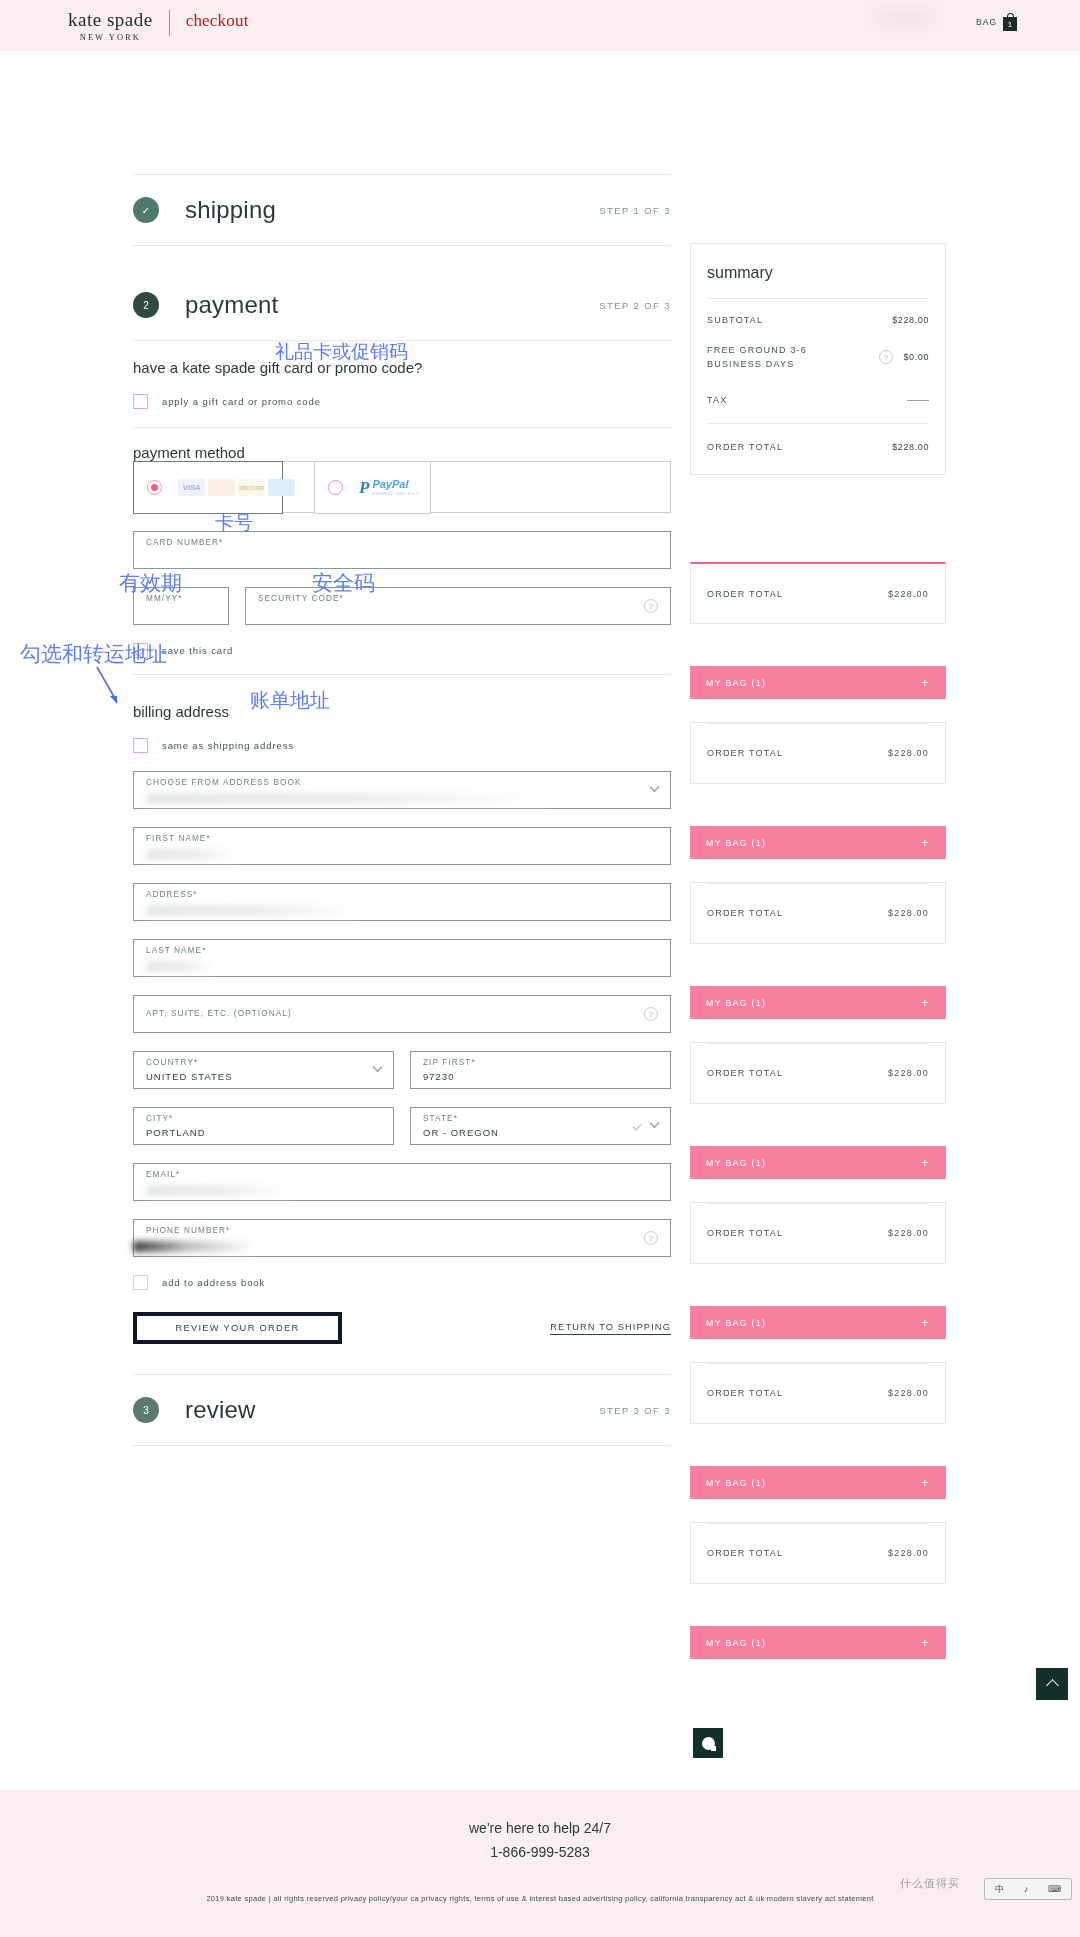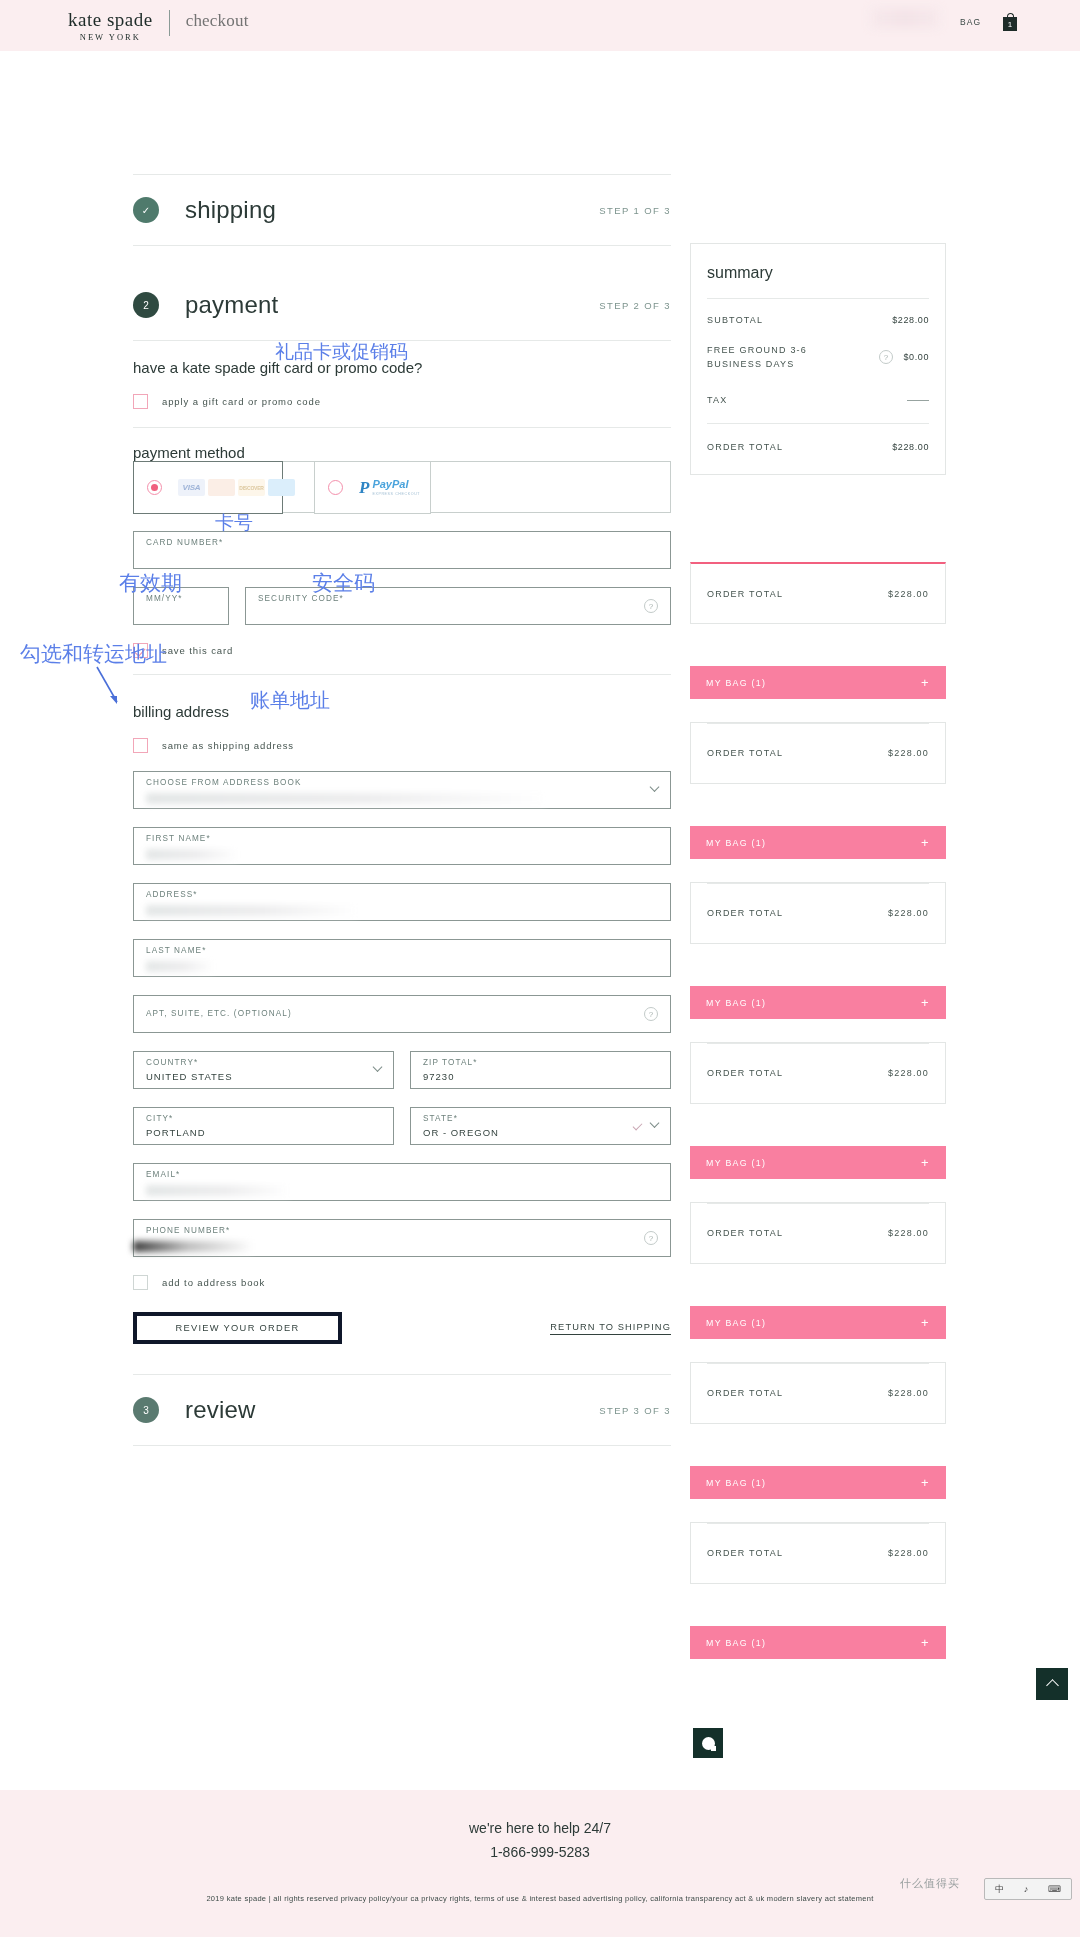--- a/index.html
+++ b/index.html
@@ -42,41 +42,41 @@
   .brand-divider {
     width: 1px;
     height: 26px;
     background: #8a9a96;
     margin: 0 16px;
     margin-top: 0px;
   }
   .checkout-word {
     font-family: "Liberation Serif", serif;
     font-size: 17px;
-    color: #737373;
+    color: #b91c1c;
     letter-spacing: 0.2px;
     margin-top: 1px;
   }
   .header-blur {
     position: absolute;
     right: 140px;
     top: 8px;
     width: 70px;
     height: 20px;
     background: linear-gradient(90deg,#f7e9ec,#f3e3e7,#f7e9ec);
     filter: blur(5px);
     border-radius: 3px;
   }
   .bag-area {
     position: absolute;
     right: 62px;
     top: 12px;
     display: flex;
     align-items: center;
-    gap: 21px;
+    gap: 5px;
   }
   .bag-label {
     font-size: 8.5px;
     letter-spacing: 1px;
     color: #3c4a47;
   }
   .bag-icon { position: relative; width: 16px; height: 19px; }
   .bag-icon .body {
     position: absolute; left: 1px; top: 5px;
     width: 14px; height: 14px;
@@ -560,21 +560,21 @@
       <span class="q-mark">?</span>
     </div>
 
     <div class="row2">
       <div class="field">
         <span class="f-label">COUNTRY*</span>
         <span class="f-value">UNITED STATES</span>
         <span class="chev"></span>
       </div>
       <div class="field">
-        <span class="f-label">ZIP TOTAL*</span>
+        <span class="f-label">ZIP FIRST*</span>
         <span class="f-value">97230</span>
       </div>
     </div>
 
     <div class="row2">
       <div class="field">
         <span class="f-label">CITY*</span>
         <span class="f-value">PORTLAND</span>
       </div>
       <div class="field">

